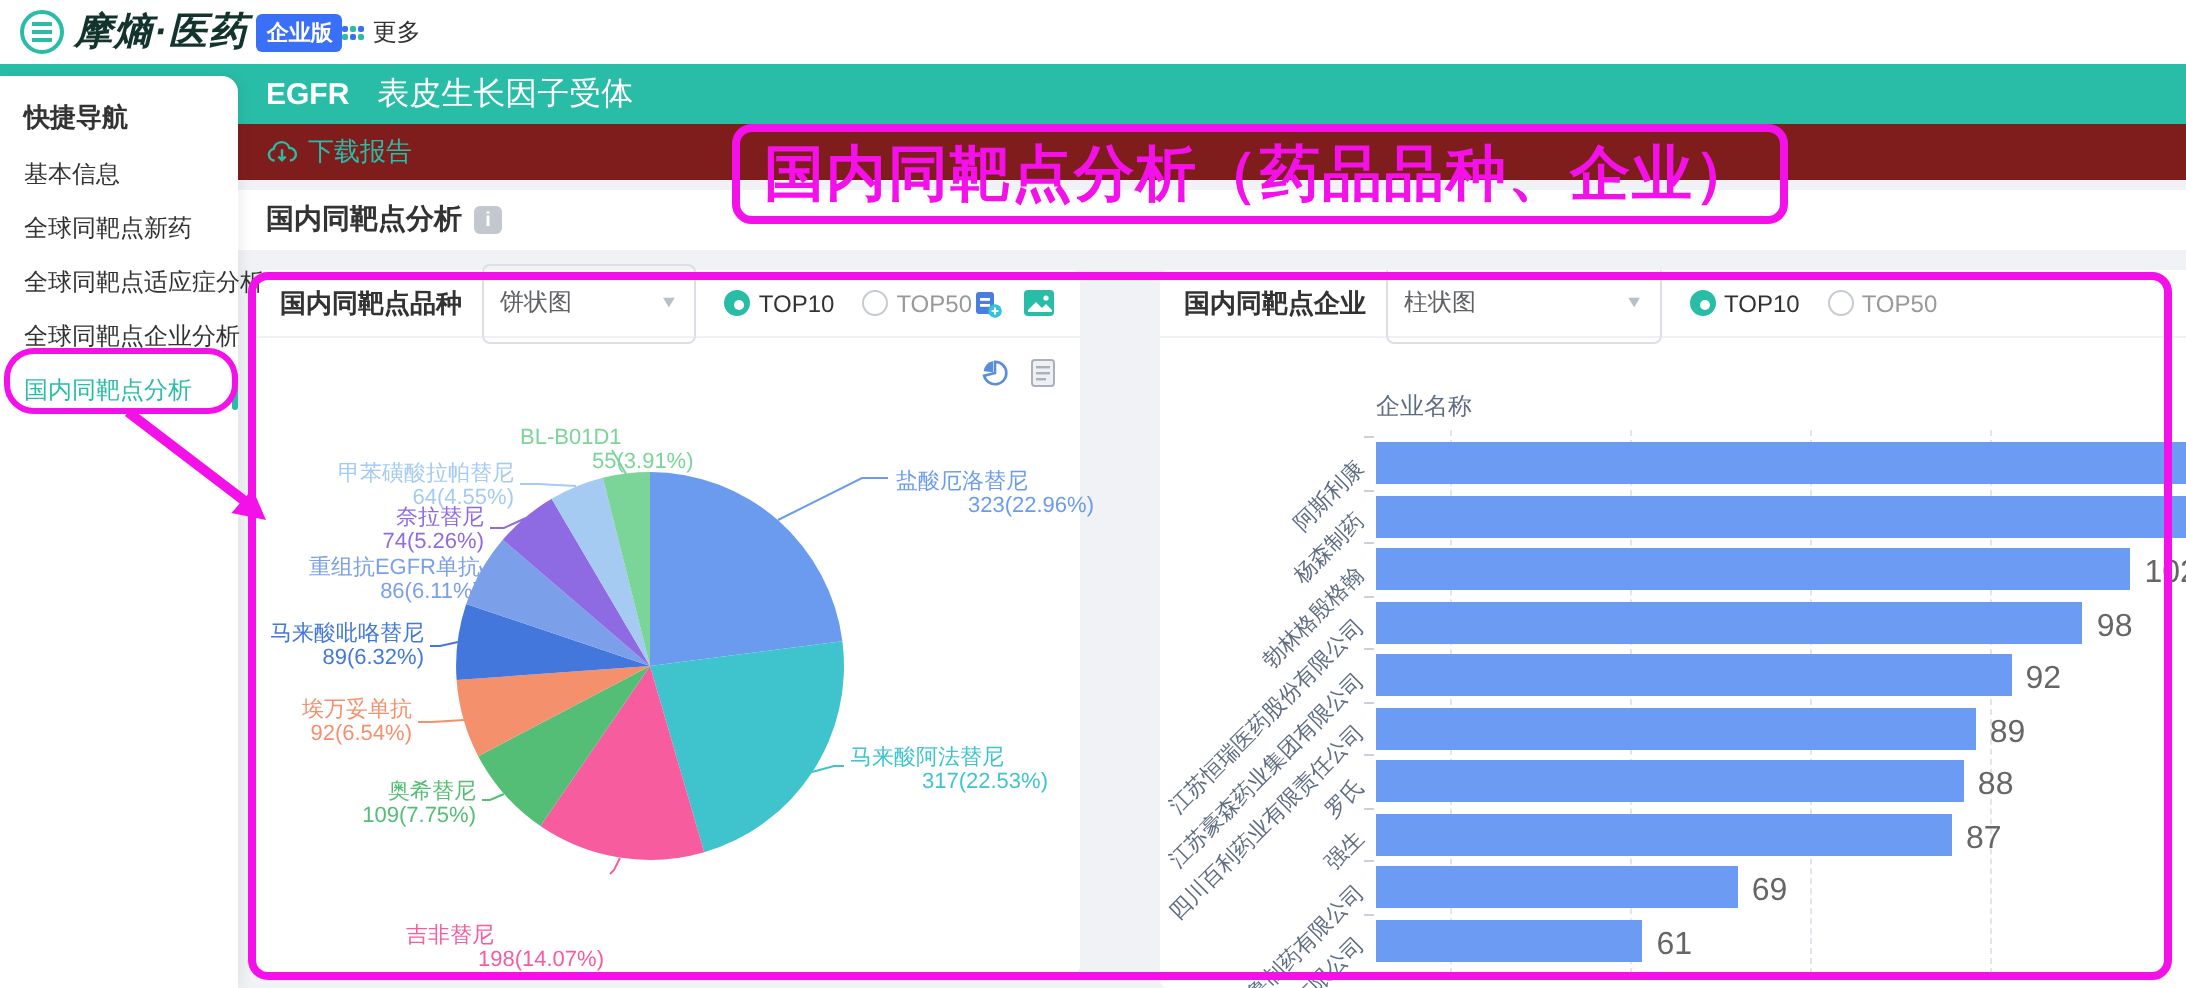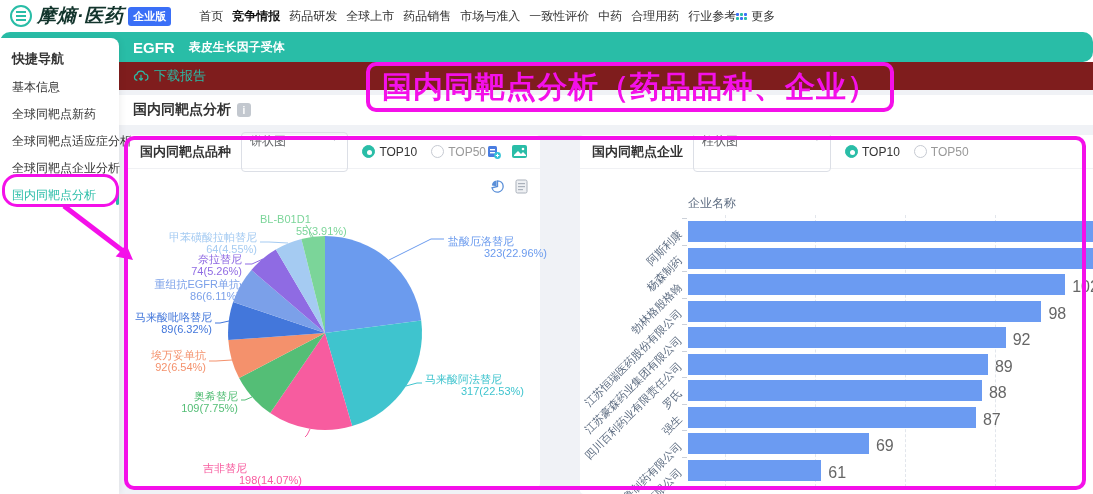--- a/index.html
+++ b/index.html
@@ -16,23 +16,23 @@
   .brand-badge{background:#3A6FF7;color:#fff;font-size:11px;padding:2px 5px;border-radius:3px;margin-left:4px;font-weight:bold;}
   .nav-items{display:flex;align-items:center;gap:9px;margin-left:28px;}
   .nav-item{font-size:12px;color:#333;cursor:pointer;white-space:nowrap;}
   .nav-item.active{font-weight:bold;color:#111;}
   .nav-more{display:flex;align-items:center;gap:4px;font-size:12px;color:#333;cursor:pointer;}
   .grid-dots{display:grid;grid-template-columns:repeat(3,3px);grid-gap:1px;}
   .grid-dots i{width:3px;height:3px;background:#3A6FF7;border-radius:1px;}
   .grid-dots i:nth-child(2n){background:#29BDA7;}
 
   
-  .banner{position:absolute;left:0;top:32px;width:1093px;height:30px;background:#29BDA7;display:flex;align-items:center;z-index:1;border-radius:10px;}
+  .banner{position:absolute;left:0;top:32px;width:1093px;height:30px;background:#29BDA7;display:flex;align-items:center;z-index:1;}
   .banner .gene{color:#fff;font-weight:bold;font-size:15px;margin-left:133px;}
-  .banner .gene-desc{color:#fff;font-size:12px;font-weight:bold;margin-left:14px;}
+  .banner .gene-desc{color:#fff;font-size:16px;font-weight:normal;margin-left:14px;}
 
   
   .sidebar{position:absolute;left:0;top:38px;width:119px;height:456px;background:#fff;border-radius:0 8px 0 0;
      box-shadow:2px 0 6px rgba(0,0,0,.06);z-index:4;}
   .sidebar-title{font-size:13px;font-weight:bold;color:#333;padding:12px 0 0 12px;height:30px;}
   .sidebar-list{list-style:none;margin:6px 0 0 0;padding:0;}
   .sidebar-item{position:relative;font-size:12px;color:#333;padding:0 0 0 12px;height:27px;line-height:27px;cursor:pointer;white-space:nowrap;}
   .sidebar-item.active{color:#29BDA7;}
   .sidebar-item.active .active-bar{position:absolute;right:0;top:4px;width:3px;height:19px;background:#29BDA7;border-radius:2px;}
 
@@ -45,21 +45,21 @@
   .section-title{font-size:14px;font-weight:bold;color:#333;margin-left:14px;}
   .info-icon{width:14px;height:14px;border-radius:3px;background:#c3c8cf;color:#fff;font-size:10px;font-weight:bold;
      display:inline-flex;align-items:center;justify-content:center;margin-left:6px;cursor:pointer;}
 
   
   .panel{position:absolute;background:#fff;border-radius:4px;z-index:2;}
   .panel-left{left:128px;top:135px;width:412px;height:352px;}
   .panel-right{left:552px;top:135px;width:541px;height:359px;overflow:hidden;margin-left:28px;}
   .panel-head{position:relative;height:34px;border-bottom:1px solid #f0f1f4;display:flex;align-items:center;padding:0 12px;}
   .panel-title{font-size:13px;font-weight:bold;color:#333;white-space:nowrap;}
-  .select{width:138px;height:40px;border:1px solid #dcdfe6;border-radius:4px;margin-left:10px;display:flex;align-items:flex-start;
+  .select{width:138px;height:40px;border:1px solid #dcdfe6;border-radius:4px;margin-left:10px;display:flex;align-items:center;
      justify-content:space-between;padding:0 8px;cursor:pointer;}
   .select .sel-val{font-size:12px;color:#606266;}
   .select .chev{color:#b9bec7;font-size:10px;transform:scaleY(.8);}
   .radios{display:flex;align-items:center;gap:14px;margin-left:14px;}
   .radio{display:flex;align-items:center;gap:4px;cursor:pointer;}
   .radio .dot{width:13px;height:13px;border-radius:50%;border:1px solid #c6cad2;background:#fff;position:relative;}
   .radio.on .dot{border:1px solid #29BDA7;background:#29BDA7;}
   .radio.on .dot::after{content:"";position:absolute;left:4px;top:4px;width:5px;height:5px;border-radius:50%;background:#fff;}
   .radio .rlabel{font-size:12px;color:#999;}
   .radio.on .rlabel{color:#333;}
@@ -93,32 +93,20 @@
 <body>
 
 <div class="screen">
 
   <header class="topnav">
     <div class="brand">
       <span class="logo-circ"></span>
       <span class="brand-name">摩熵·医药</span>
       <span class="brand-badge">企业版</span>
     </div>
-    <nav class="nav-items" id="nav-items">
-        <span class="nav-item">首页</span>
-        <span class="nav-item active">竞争情报</span>
-        <span class="nav-item">药品研发</span>
-        <span class="nav-item">全球上市</span>
-        <span class="nav-item">药品销售</span>
-        <span class="nav-item">市场与准入</span>
-        <span class="nav-item">一致性评价</span>
-        <span class="nav-item">中药</span>
-        <span class="nav-item">合理用药</span>
-        <span class="nav-item">行业参考</span>
-      </nav>
     <div class="nav-more">
       <span class="grid-dots">
           <i></i>
           <i></i>
           <i></i>
           <i></i>
           <i></i>
           <i></i>
         </span>
       <span>更多</span>

